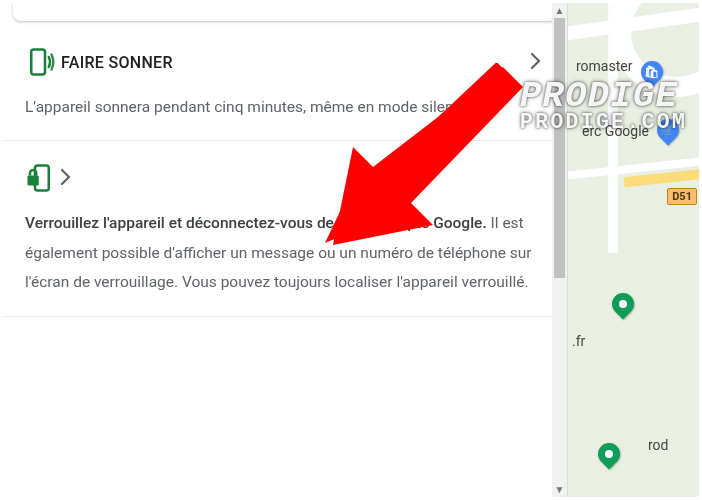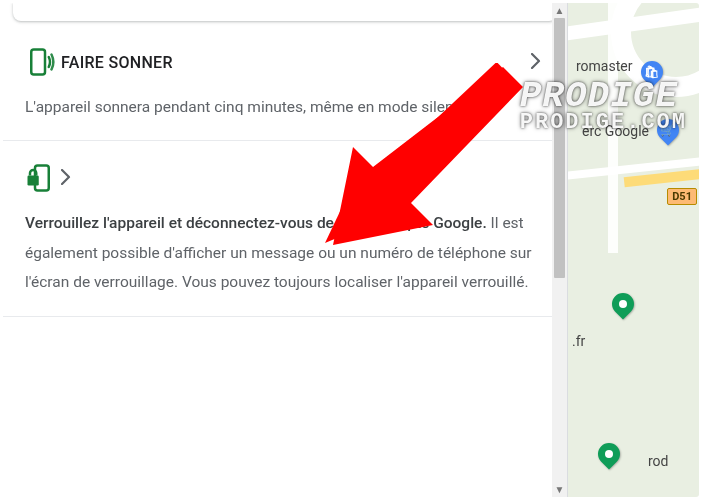--- a/index.html
+++ b/index.html
@@ -283,21 +283,21 @@
     <span class="map-text" style="top:120px; left:14px;">erc Google</span>
     <div class="pin blue" style="top:116px; right:20px;">
         <span class="glyph">🛒</span>
       </div>
 
     <div class="pin green" style="top:290px; left:44px;">
         <span class="dot"></span>
       </div>
     <span class="map-text" style="top:330px; left:4px;">.fr</span>
 
-    <span class="map-text" style="top:450px; left:80px;">rod</span>
+    <span class="map-text" style="top:434px; left:80px;">rod</span>
     <div class="pin green" style="top:440px; left:30px;">
         <span class="dot"></span>
       </div>
   </div>
 
   <div class="watermark">
     <div class="l1">PRODIGE</div>
     <div class="l2">PRODIGE.COM</div>
   </div>
 

